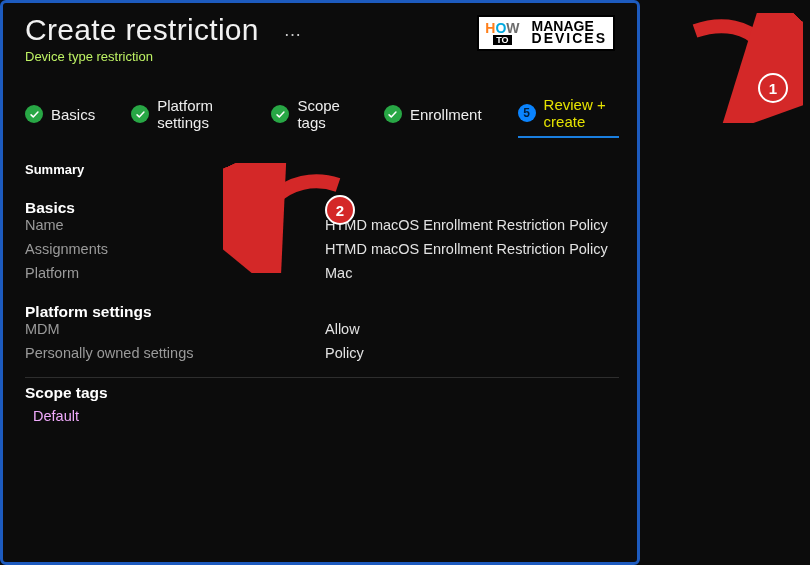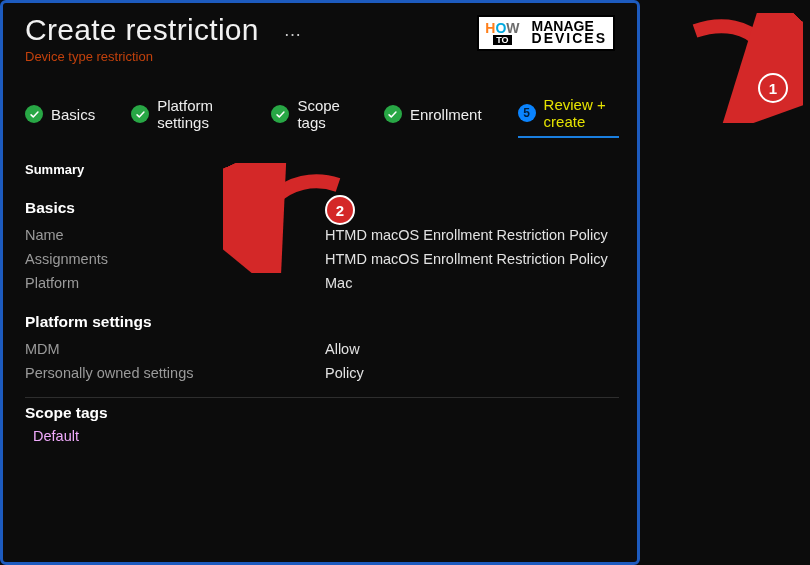--- a/index.html
+++ b/index.html
@@ -16,21 +16,21 @@
     border-radius:6px;
   }
   .header-row { display:flex; align-items:flex-start; justify-content:space-between; }
   .title-block {}
   h1 {
     margin:0; font-size:30px; font-weight:400; letter-spacing:0.3px;
     color:#f1f1f1;
   }
   .ellipsis { font-size:18px; color:#c9c9c9; margin-left:16px; position:relative; top:-4px; letter-spacing:2px;}
   .subtitle {
-    margin:2px 0 0 0; font-size:13px; color:#c2410c;
+    margin:2px 0 0 0; font-size:13px; color:#bef264;
   }
   .logo {
     background:#fff; padding:4px 6px; border:2px solid #000;
     display:flex; align-items:flex-end; gap:12px;
     margin-top:2px; margin-right:4px;
   }
   .logo .how { font-family:Arial,sans-serif; font-weight:900; font-size:14px; line-height:0.8; }
   .logo .how span:nth-child(1){color:#ff7f1a;}
   .logo .how span:nth-child(2){color:#00a9e0;}
   .logo .how span:nth-child(3){color:#6d6d6d;}
@@ -56,21 +56,21 @@
     margin-top:24px; font-size:13px; font-weight:600; color:#fff;
   }
   .section-title {
     margin-top:22px; font-size:15.5px; font-weight:600; color:#fff;
   }
   .divider {
     border:none; border-top:1px solid #2e2e2e; margin:16px 0 6px 0;
   }
   .kv {
     display:grid; grid-template-columns:300px 1fr;
-    row-gap:8px; margin-top:10px; font-size:14.5px;
+    row-gap:8px; font-size:14.5px;
   }
   .kv .k { color:#9a9a9a; }
   .kv .v { color:#e2e2e2; }
   .scope-val { margin-left:8px; font-size:14.5px; color:#f0abfc; margin-top:6px;}
 
   
   .overlay { position:absolute; pointer-events:none; }
   .badge {
     width:26px; height:26px; border-radius:50%;
     background:#d42828; border:2px solid #fff; color:#fff;

